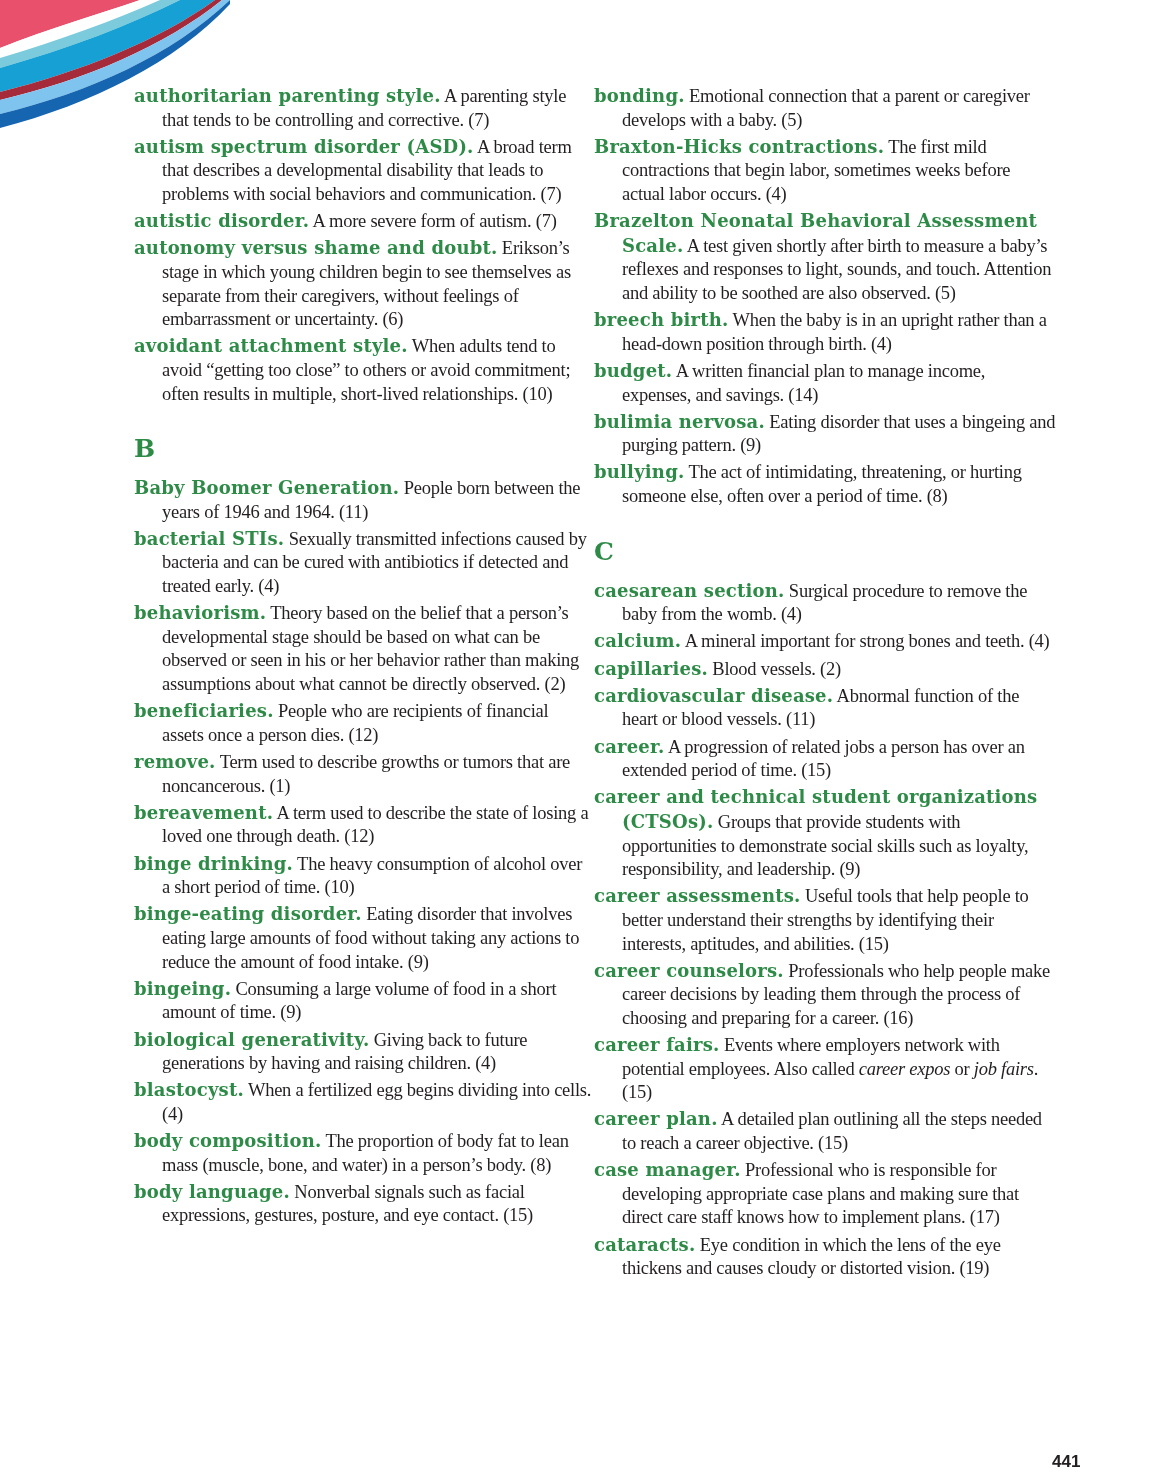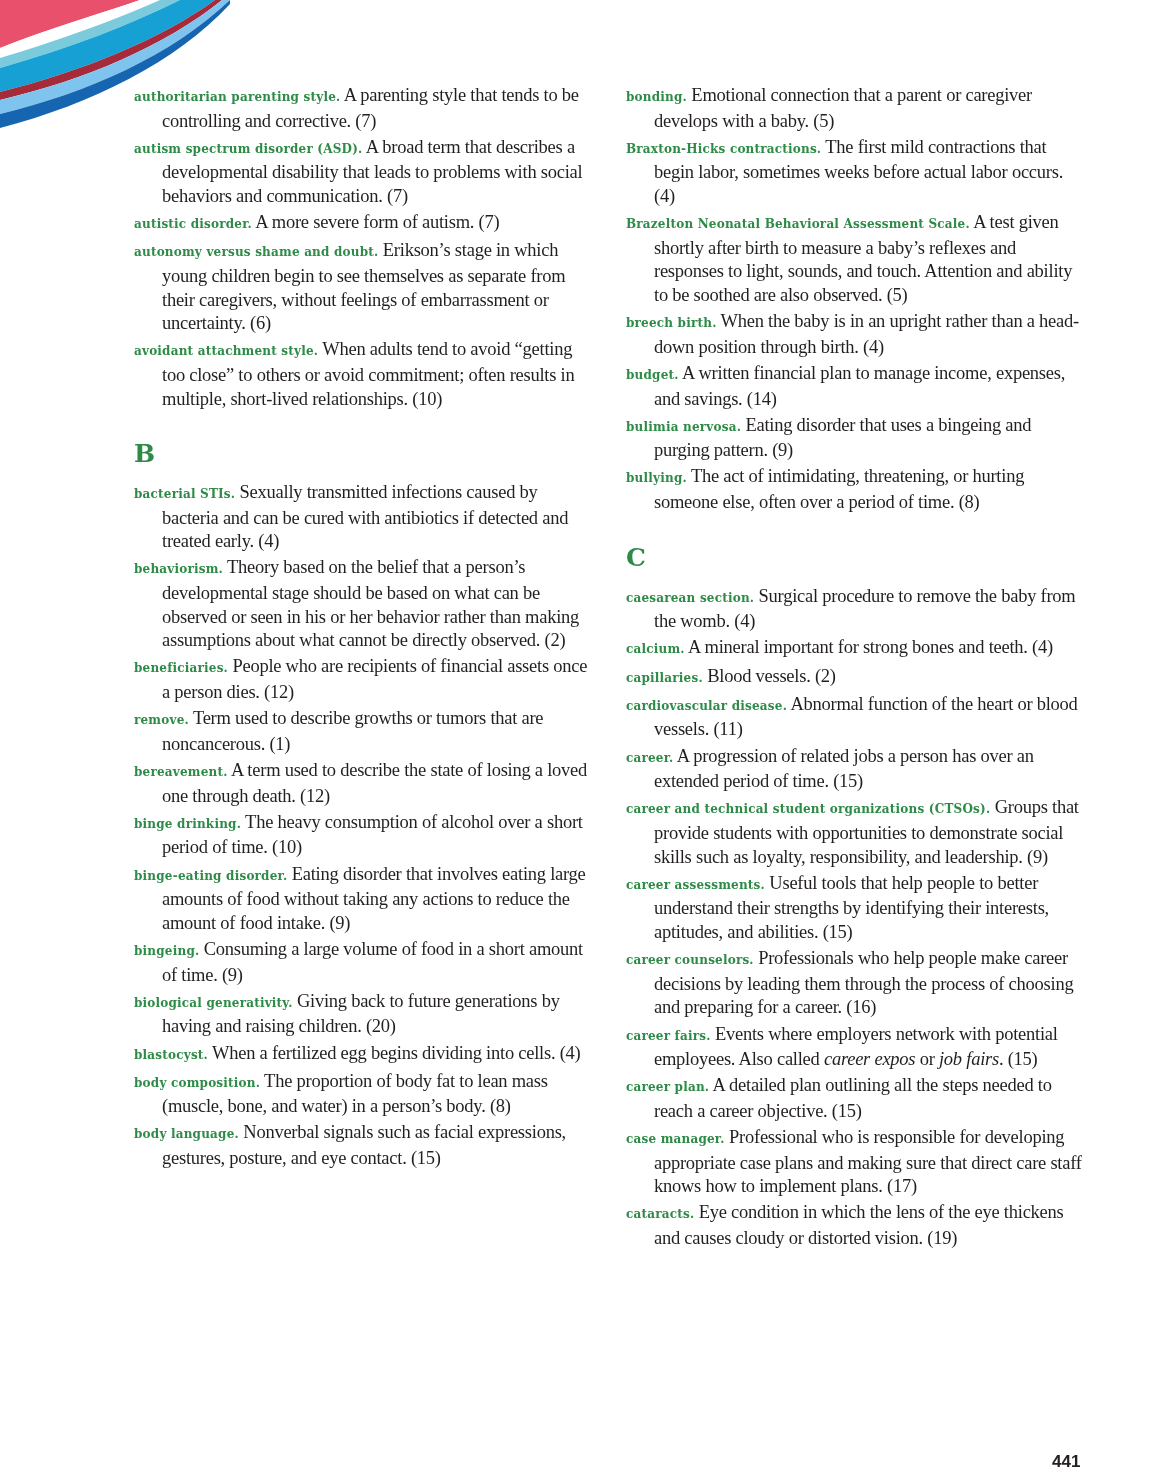--- a/index.html
+++ b/index.html
@@ -24,36 +24,36 @@
     }
     .column {
       position: absolute;
       top: 84px;
     }
     .col-left {
       left: 134px;
       width: 458px;
     }
     .col-right {
-      left: 626px;
+      left: 594px;
       width: 462px;
     }
     .entry {
       font-size: 18.5px;
       line-height: 23.6px;
       padding-left: 28px;
       text-indent: -28px;
       margin-bottom: 2.6px;
       letter-spacing: -0.25px;
     }
     .term {
       color: #2e8b47;
       font-weight: bold;
       font-family: "DejaVu Serif", "Liberation Serif", serif;
-      font-size: 12px;
+      font-size: 18px;
       letter-spacing: 0.2px;
     }
     .def em {
       font-style: italic;
     }
     .letter-head {
       color: #2e8b47;
       font-weight: bold;
       font-family: "DejaVu Serif", "Liberation Serif", serif;
       font-size: 25px;
@@ -84,29 +84,30 @@
   <path d="M0,114 C90,92 172,55 230,0 L230,4 C176,62 92,104 0,128 Z" fill="#1565b0"></path>
 </svg>
 
 <div class="column col-left" id="col-left">
     <div class="entry"><span class="term">authoritarian parenting style.</span> <span class="def">A parenting style that tends to be controlling and corrective. (7)</span></div>
     <div class="entry"><span class="term">autism spectrum disorder (ASD).</span> <span class="def">A broad term that describes a developmental disability that leads to problems with social behaviors and communication. (7)</span></div>
     <div class="entry"><span class="term">autistic disorder.</span> <span class="def">A more severe form of autism. (7)</span></div>
     <div class="entry"><span class="term">autonomy versus shame and doubt.</span> <span class="def">Erikson’s stage in which young children begin to see themselves as separate from their caregivers, without feelings of embarrassment or uncertainty. (6)</span></div>
     <div class="entry"><span class="term">avoidant attachment style.</span> <span class="def">When adults tend to avoid “getting too close” to others or avoid commitment; often results in multiple, short-lived relationships. (10)</span></div>
     <div class="letter-head">B</div>
+    <div class="entry"><span class="term">Baby Boomer Generation.</span> <span class="def">People born between the years of 1946 and 1964. (11)</span></div>
     <div class="entry"><span class="term">bacterial STIs.</span> <span class="def">Sexually transmitted infections caused by bacteria and can be cured with antibiotics if detected and treated early. (4)</span></div>
     <div class="entry"><span class="term">behaviorism.</span> <span class="def">Theory based on the belief that a person’s developmental stage should be based on what can be observed or seen in his or her behavior rather than making assumptions about what cannot be directly observed. (2)</span></div>
     <div class="entry"><span class="term">beneficiaries.</span> <span class="def">People who are recipients of financial assets once a person dies. (12)</span></div>
     <div class="entry"><span class="term">remove.</span> <span class="def">Term used to describe growths or tumors that are noncancerous. (1)</span></div>
     <div class="entry"><span class="term">bereavement.</span> <span class="def">A term used to describe the state of losing a loved one through death. (12)</span></div>
     <div class="entry"><span class="term">binge drinking.</span> <span class="def">The heavy consumption of alcohol over a short period of time. (10)</span></div>
     <div class="entry"><span class="term">binge-eating disorder.</span> <span class="def">Eating disorder that involves eating large amounts of food without taking any actions to reduce the amount of food intake. (9)</span></div>
     <div class="entry"><span class="term">bingeing.</span> <span class="def">Consuming a large volume of food in a short amount of time. (9)</span></div>
-    <div class="entry"><span class="term">biological generativity.</span> <span class="def">Giving back to future generations by having and raising children. (20)</span></div>
+    <div class="entry"><span class="term">biological generativity.</span> <span class="def">Giving back to future generations by having and raising children. (4)</span></div>
     <div class="entry"><span class="term">blastocyst.</span> <span class="def">When a fertilized egg begins dividing into cells. (4)</span></div>
     <div class="entry"><span class="term">body composition.</span> <span class="def">The proportion of body fat to lean mass (muscle, bone, and water) in a person’s body. (8)</span></div>
     <div class="entry"><span class="term">body language.</span> <span class="def">Nonverbal signals such as facial expressions, gestures, posture, and eye contact. (15)</span></div>
   </div>
 <div class="column col-right" id="col-right">
     <div class="entry"><span class="term">bonding.</span> <span class="def">Emotional connection that a parent or caregiver develops with a baby. (5)</span></div>
     <div class="entry"><span class="term">Braxton-Hicks contractions.</span> <span class="def">The first mild contractions that begin labor, sometimes weeks before actual labor occurs. (4)</span></div>
     <div class="entry"><span class="term">Brazelton Neonatal Behavioral Assessment Scale.</span> <span class="def">A test given shortly after birth to measure a baby’s reflexes and responses to light, sounds, and touch. Attention and ability to be soothed are also observed. (5)</span></div>
     <div class="entry"><span class="term">breech birth.</span> <span class="def">When the baby is in an upright rather than a head-down position through birth. (4)</span></div>
     <div class="entry"><span class="term">budget.</span> <span class="def">A written financial plan to manage income, expenses, and savings. (14)</span></div>

